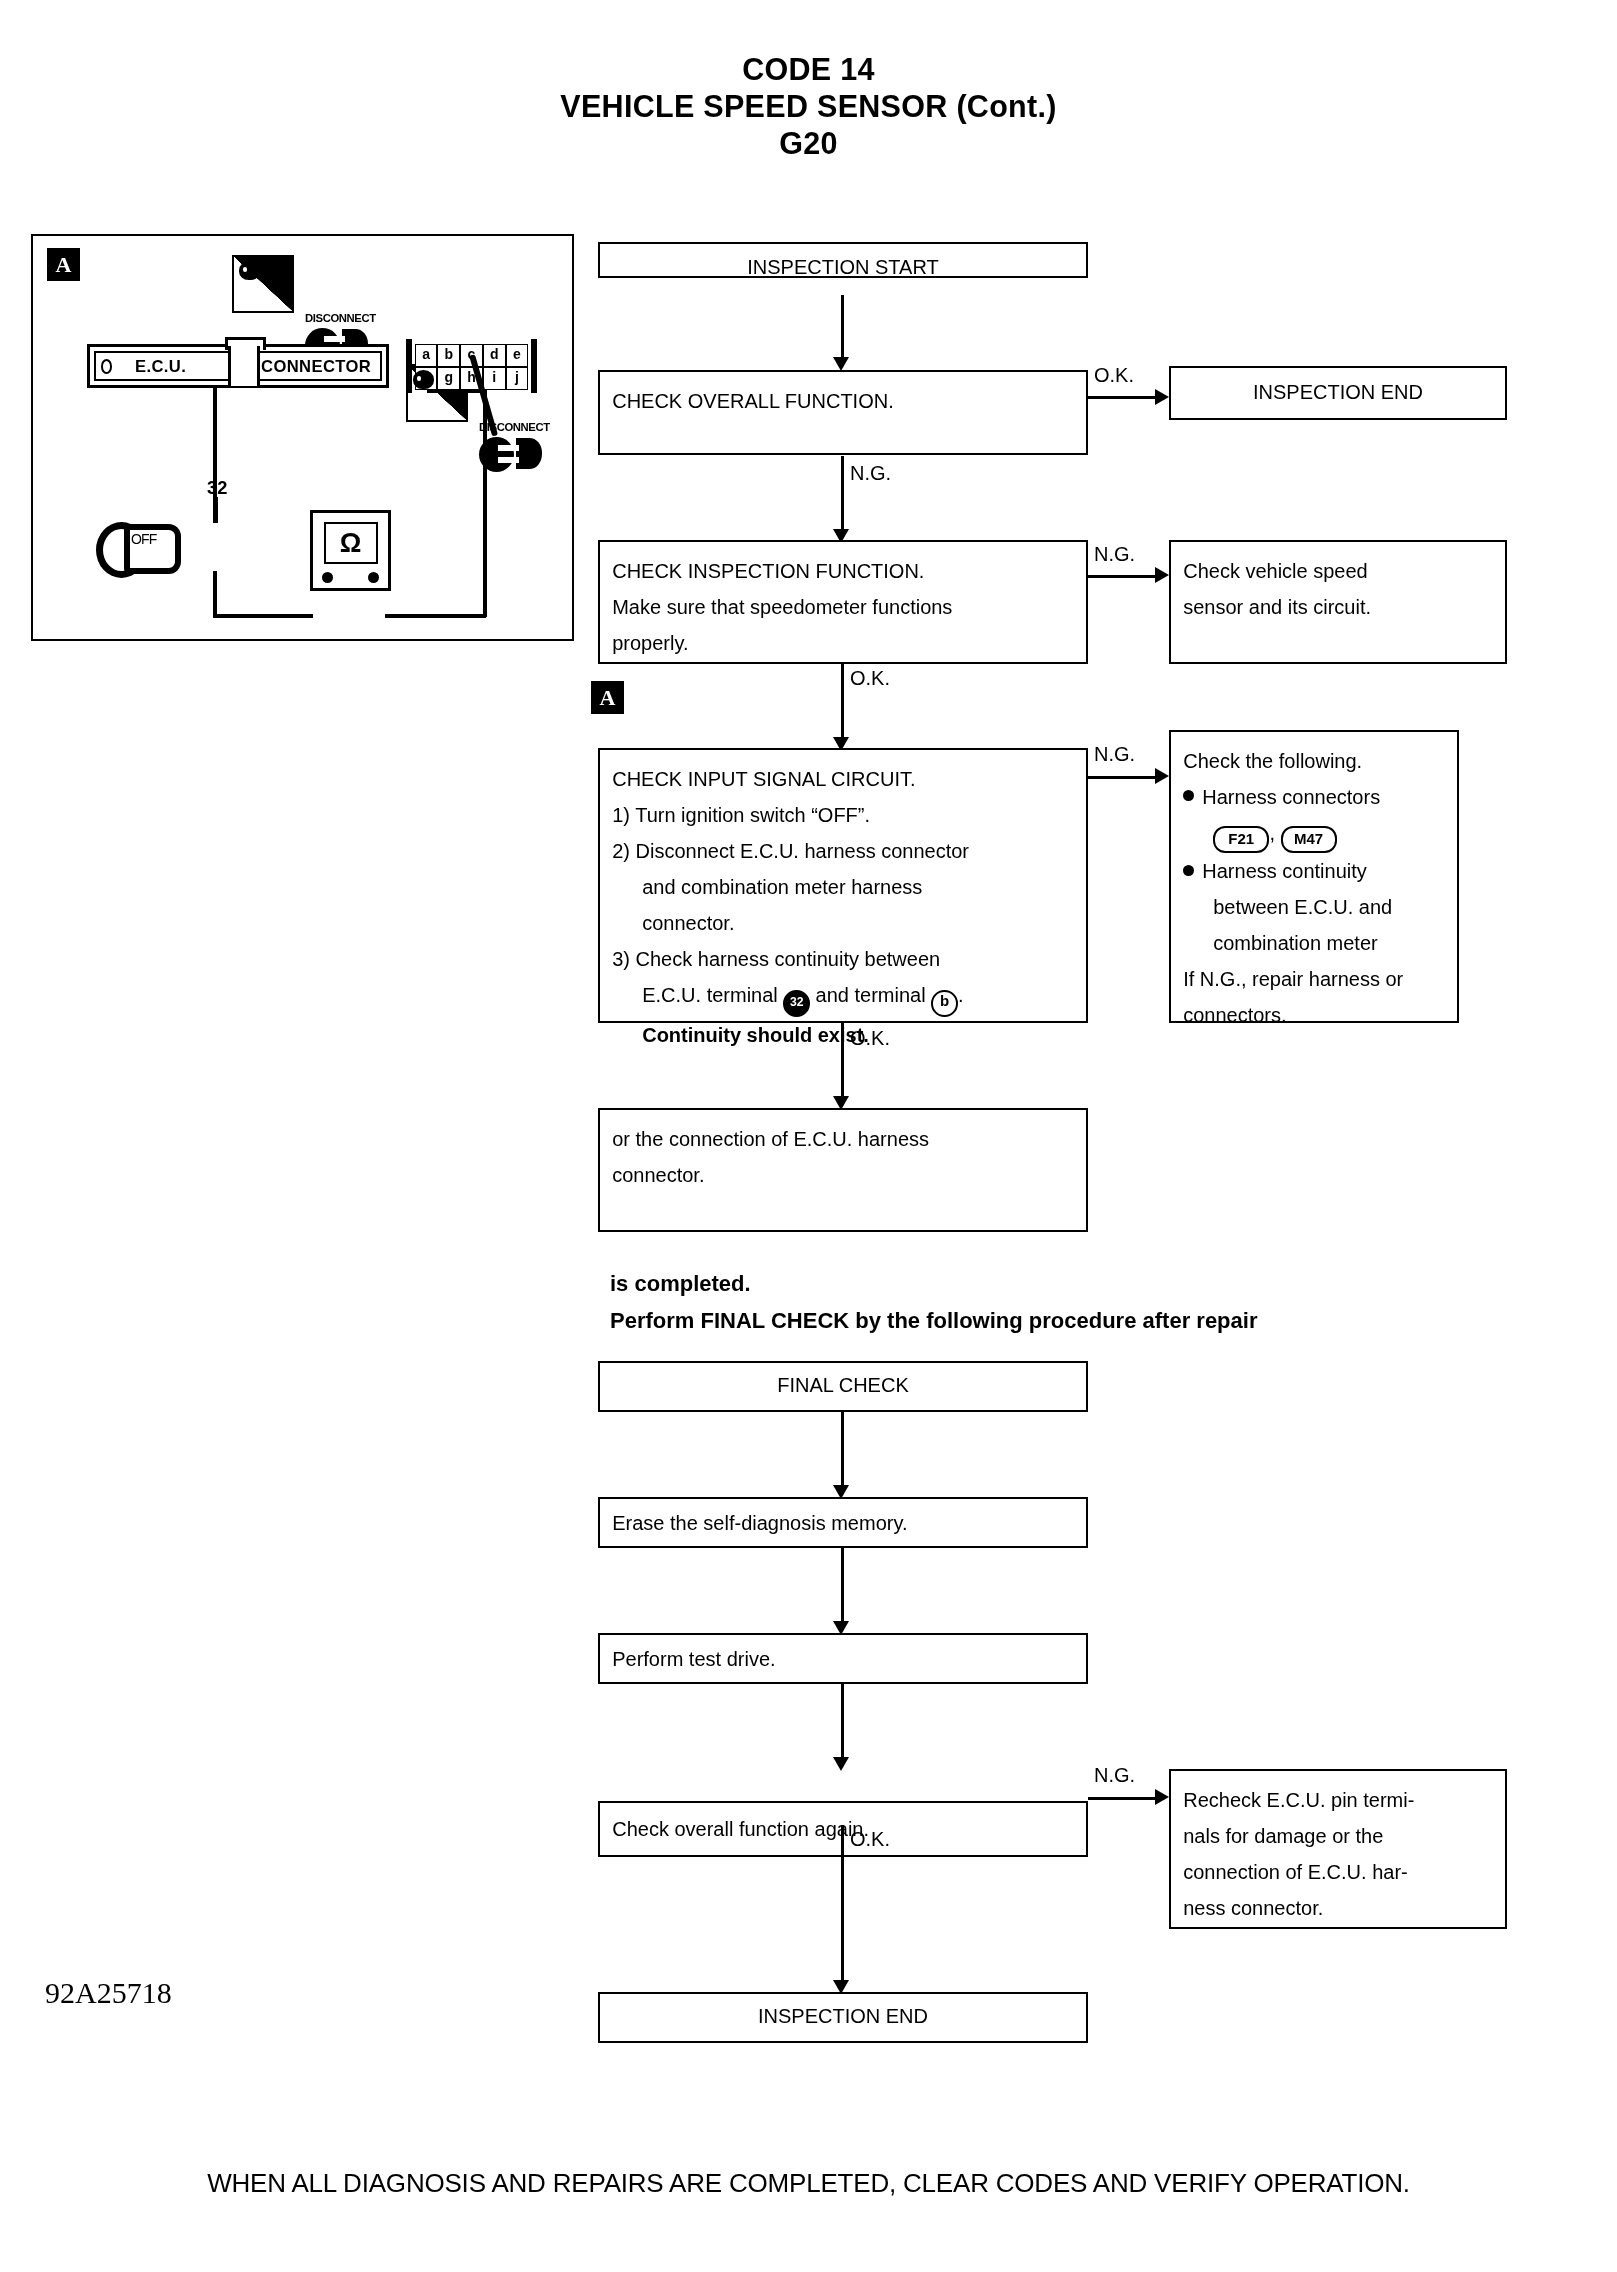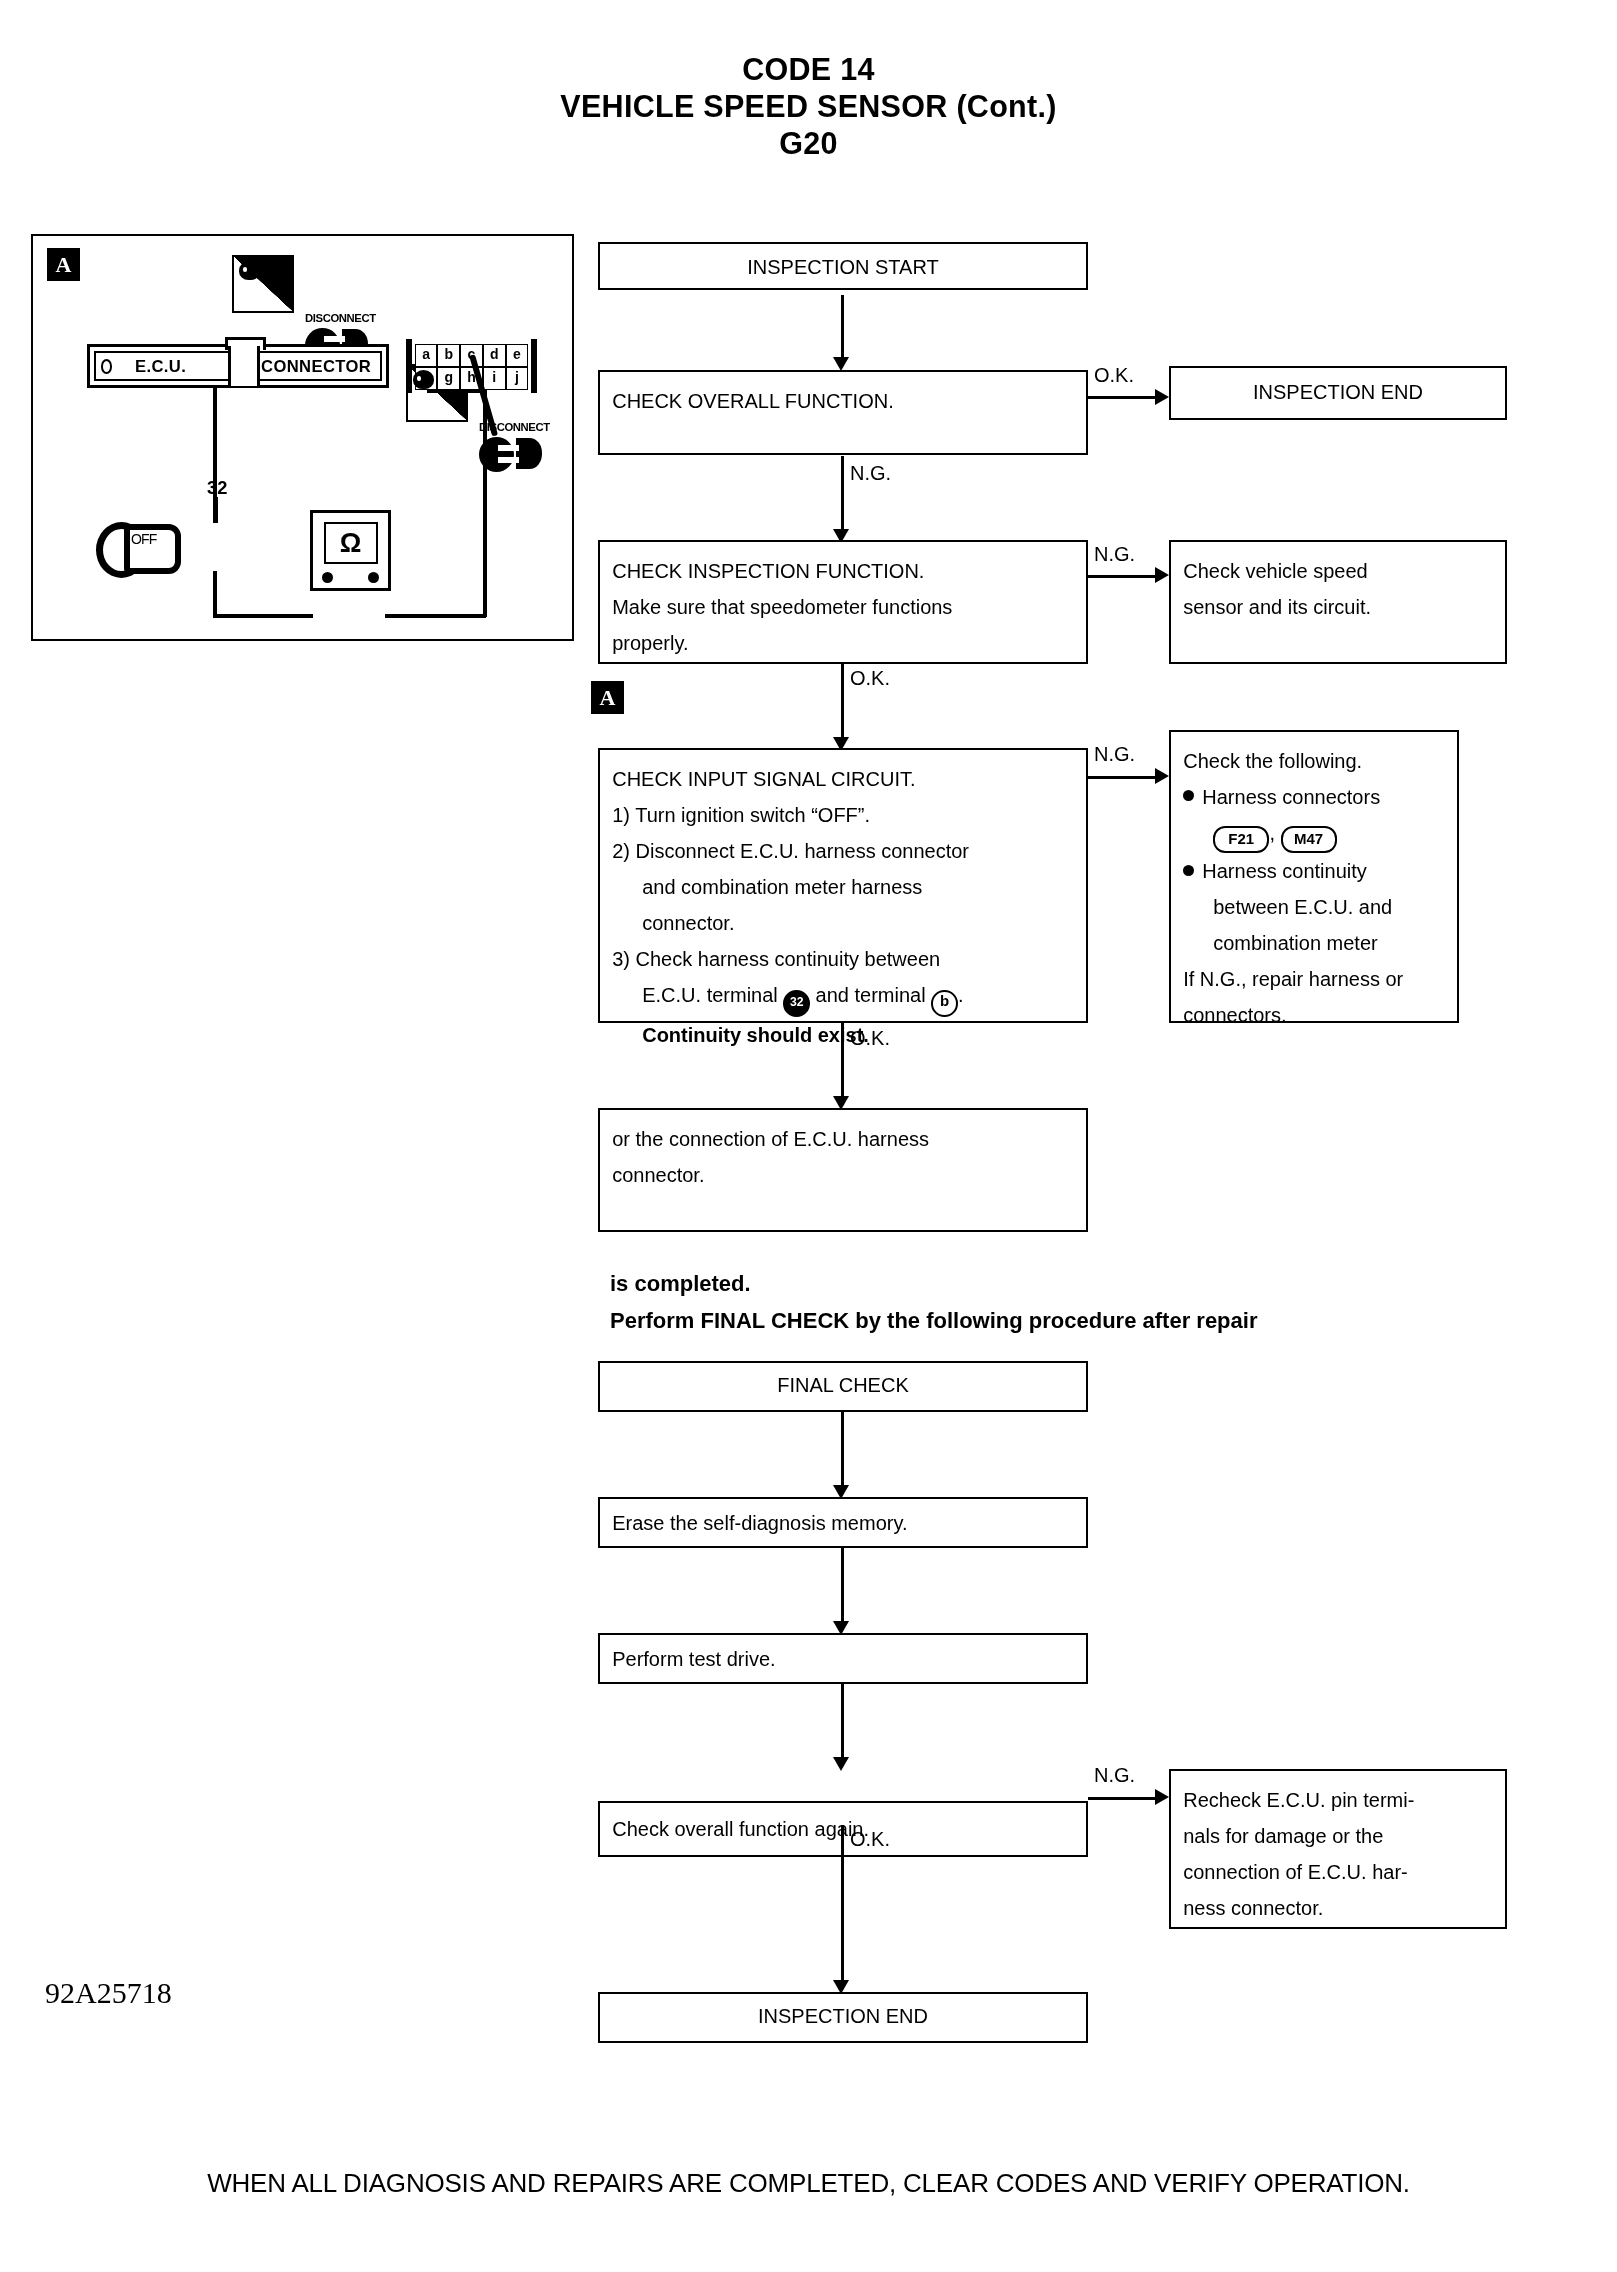--- a/index.html
+++ b/index.html
@@ -201,21 +201,21 @@
     <div class="off">OFF</div>
   </div>
 
   <div class="abs" id="ohm">
     <div class="scr">Ω</div>
     <div class="pl"></div>
     <div class="pr"></div>
   </div>
 </div>
 
-<div class="box ctr" style="left:598px;top:242px;width:490px;height:48px;">
+<div class="box ctr" style="left:598px;top:242px;width:490px;height:36px;">
   <div class="bt" style="line-height:47px;">INSPECTION START</div>
 </div>
 <div class="vline" style="left:841px;top:295px;height:66px;"></div>
 <div class="arrowdn" style="left:833px;top:357px;"></div>
 
 <div class="box pad" style="left:598px;top:370px;width:490px;height:85px;">
   <div class="ln">CHECK OVERALL FUNCTION.</div>
 </div>
 <div class="hline" style="left:1088px;top:396px;width:71px;"></div>
 <div class="arrowrt" style="left:1155px;top:389px;"></div>

